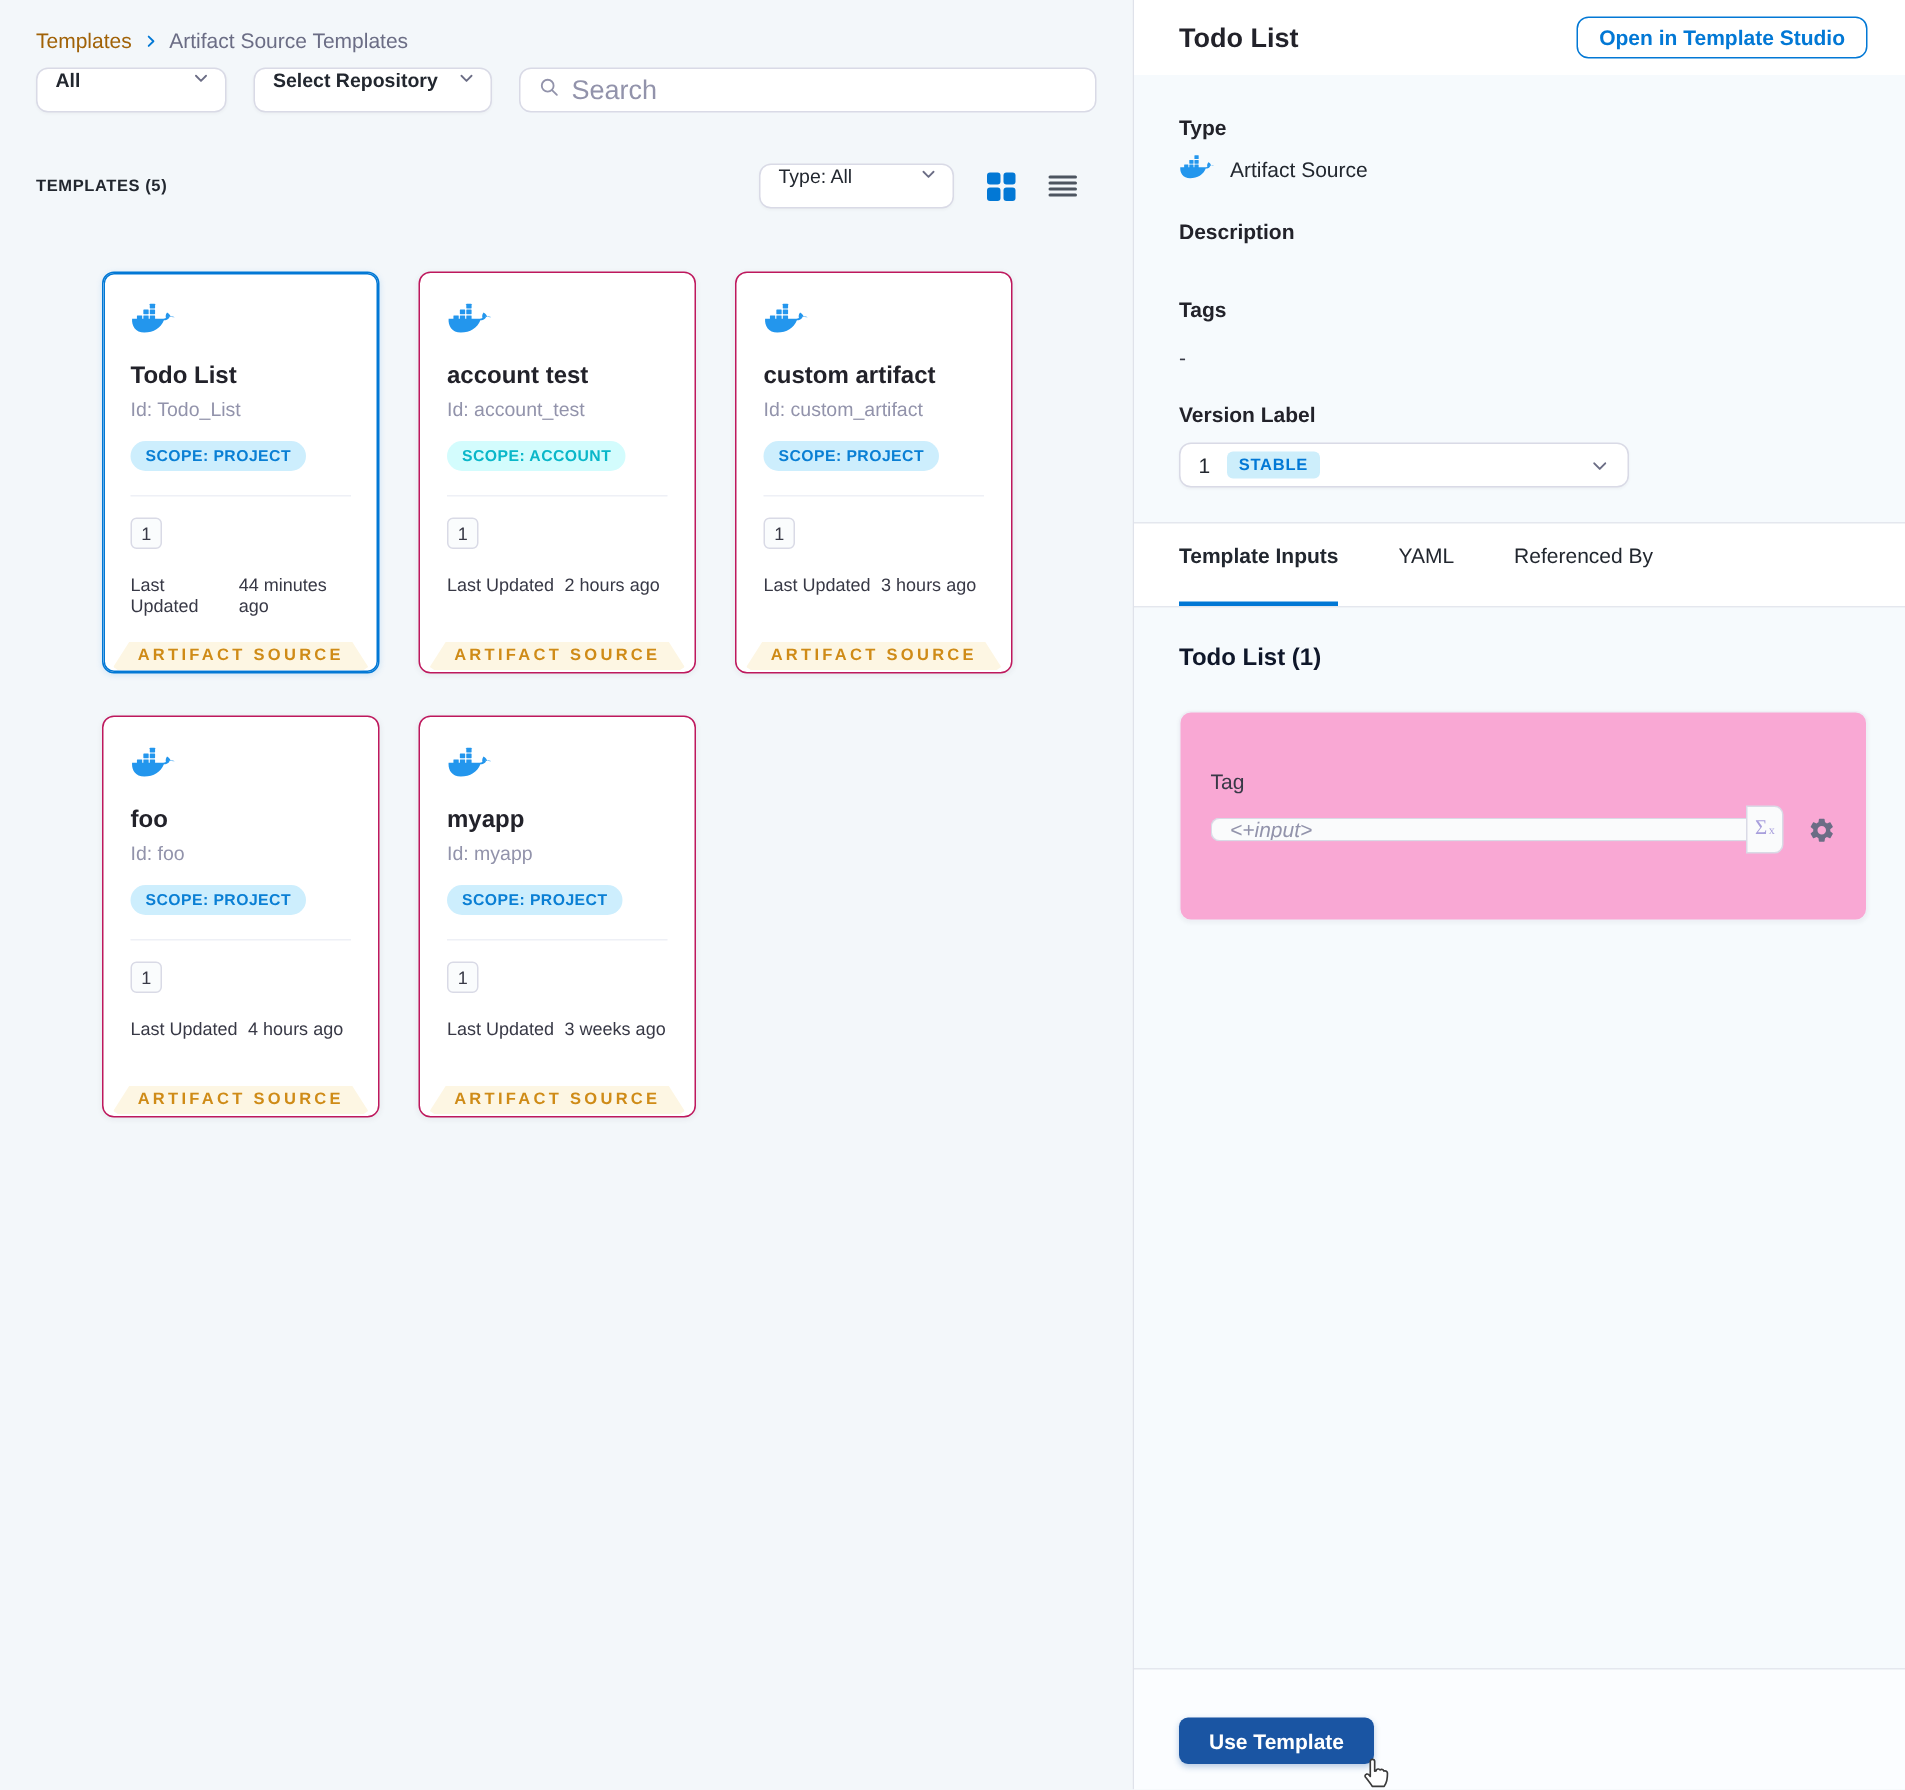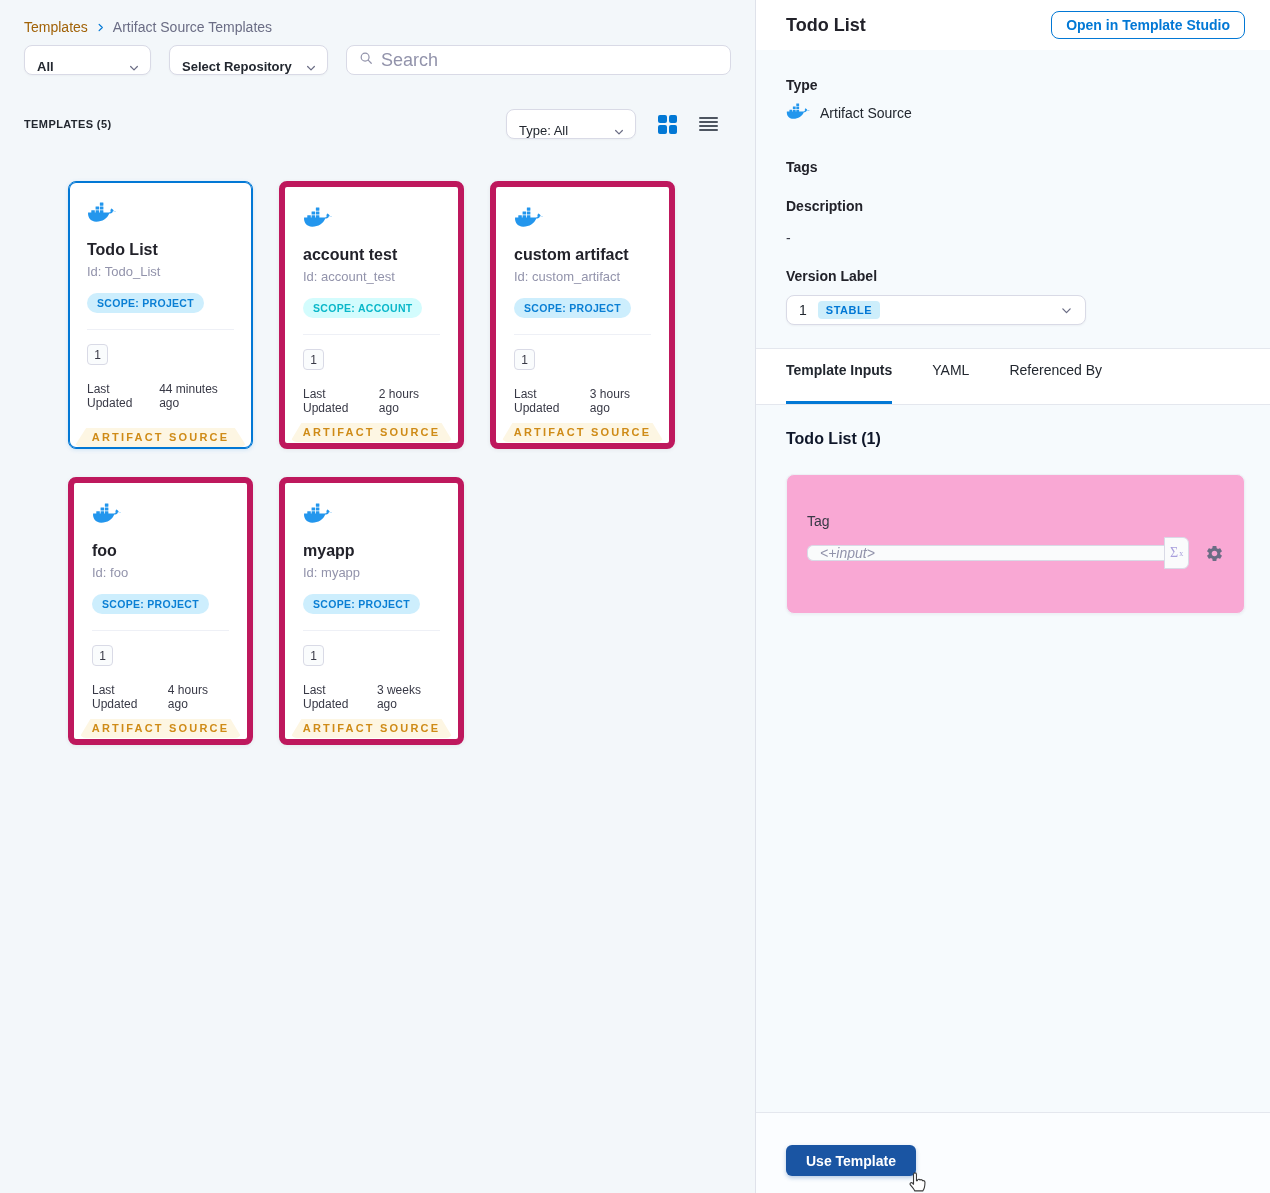--- a/index.html
+++ b/index.html
@@ -10,21 +10,21 @@
   
   .left { width:755px; height:100%; background:#f3f7fa; position:relative; }
   .breadcrumb { padding:19px 24px 0; font-size:14px; display:flex; align-items:center; gap:7px; }
   .crumb-link { color:#a16207; cursor:pointer; }
   .crumb-sep svg { display:block; }
   .crumb-current { color:#6b6d85; }
 
   .filters { display:flex; gap:10px; margin:10px 24px 0; }
   .selectbox {
     height:30px; background:#fff; border:1px solid #d9dae6; border-radius:8px;
-    display:flex; align-items:flex-end; padding:0 10px 0 12px; font-size:13px; font-weight:600;
+    display:flex; align-items:flex-start; padding:0 10px 0 12px; font-size:13px; font-weight:600;
     color:#22272f; cursor:pointer; box-shadow:0 1px 2px rgba(40,41,61,.04);
   }
   .selectbox .chev { margin-left:auto; padding-left:8px; display:flex; }
   .sel-scope { width:127px; }
   .sel-repo { width:159px; margin-left:8px; }
   .searchbox {
     flex:1; height:30px; background:#fff; border:1px solid #d9dae6; border-radius:8px;
     display:flex; align-items:center; padding:0 12px; gap:8px; margin-left:8px;
   }
   .searchbox input { border:none; outline:none; flex:1; font-size:18px; color:#383946;
@@ -35,21 +35,21 @@
   .list-count { font-size:11px; font-weight:700; color:#22272f; letter-spacing:.4px; }
   .toolbar-right { margin-left:auto; display:flex; align-items:center; gap:22px; }
   .sel-type { width:130px; font-weight:500; }
   .grid-icon { width:19px; height:19px; display:grid; grid-template-columns:1fr 1fr; gap:2px; cursor:pointer; }
   .grid-icon span { background:#0278d5; border-radius:2px; }
   .list-icon { width:19px; height:17px; display:flex; flex-direction:column; justify-content:space-between; cursor:pointer; padding:1px 0; }
   .list-icon span { height:2.6px; background:#4d5560; border-radius:1px; }
 
   .cards-grid { margin:42px 0 0 68px; display:grid; grid-template-columns:repeat(3,185px); gap:28px 26px; }
   .card {
-    width:185px; height:268px; background:#fff; border:6px solid #be185d; border-radius:8px;
+    width:185px; height:268px; background:#fff; border:1px solid #be185d; border-radius:8px;
     position:relative; padding:20px 18px 0; box-shadow:0 1px 4px rgba(40,41,61,.07); cursor:pointer;
   }
   .card.selected { border:1px solid #0278d5; box-shadow:0 0 0 1px #0278d5 inset, 0 1px 4px rgba(2,120,213,.15); }
   .card-title { font-size:16px; font-weight:600; color:#22222a; margin-top:14px; }
   .card-id { font-size:13px; color:#9293ab; margin-top:5px; }
   .scope-badge { display:inline-block; margin-top:14px; font-size:10.5px; font-weight:700;
     letter-spacing:.3px; padding:4px 10px; border-radius:10px; }
   .scope-badge.project { background:#cdeefd; color:#0a7fd4; }
   .scope-badge.account { background:#d3fcfd; color:#0ab7c9; }
   .card-divider { border:none; border-top:1px solid #eef0f6; margin:16px 0 0; }
@@ -310,22 +310,22 @@
     <div class="details-section">
       <div class="field-label">Type</div>
       <div class="type-row">
         <span>
           <svg width="24" height="17" viewBox="0 0 28 19" fill="#2396ed">
               <use href="#docker-whale"></use>
             </svg>
         </span>
         <span>Artifact Source</span>
       </div>
+      <div class="field-label desc-label">Description</div>
       <div class="field-label tags-label">Tags</div>
-      <div class="field-label desc-label">Description</div>
       <div class="tags-value">-</div>
       <div class="field-label version-label">Version Label</div>
       <div class="version-select">
         <span class="version-num">1</span>
         <span class="stable-badge">STABLE</span>
         <span class="chev">
             <svg width="13" height="13" viewBox="0 0 16 16">
               <use href="#chev-down"></use>
             </svg>
           </span>

